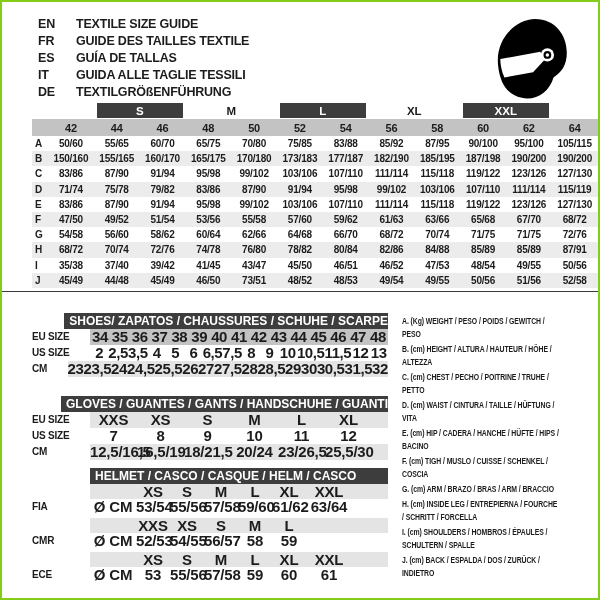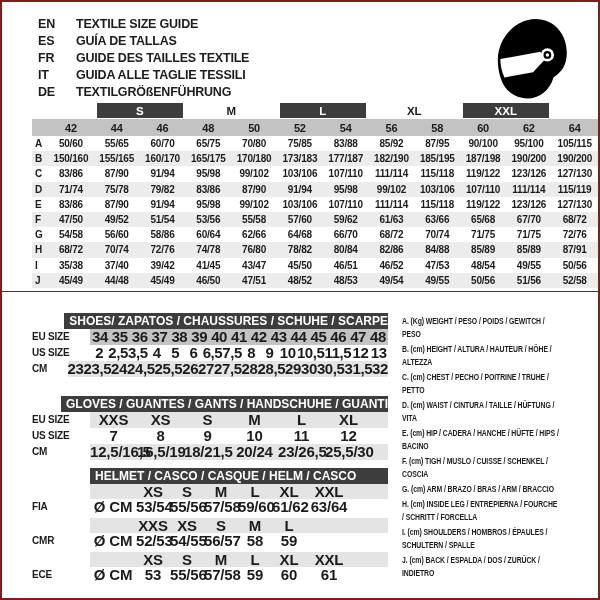--- a/index.html
+++ b/index.html
@@ -1,20 +1,20 @@
 <!DOCTYPE html>
 <html style="--dark: #3d3d3d; --gray: #c3c3c3; --alt: #ececec; --light: #e4e4e4; --text: #1c1c1c;"><head>
 <meta charset="utf-8">
 <style>
   :root{
     --dark:#3d3d3d; --gray:#c3c3c3; --alt:#ececec; --light:#e4e4e4; --text:#1c1c1c;
   }
   html,body{margin:0;padding:0;background:#fff;}
   .page{
-    box-sizing:border-box;width:600px;height:600px;border:2px solid #7f1d1d;
+    box-sizing:border-box;width:600px;height:600px;border:2px solid #84cc16;
     position:relative;background:#fff;color:var(--text);
     font-family:"Liberation Sans", sans-serif;overflow:hidden;
   }
   
   .top{position:relative;height:100px;padding:14px 0 0 36px;box-sizing:border-box;}
   .lang-row{display:flex;line-height:17px;font-weight:700;font-size:12.5px;letter-spacing:-0.2px;}
   .lang-code{width:38px;}
   .helmet-svg{position:absolute;top:12px;right:28px;}
   
   .mt{margin-left:30px;width:566px;}
@@ -62,26 +62,26 @@
 
 <div class="page">
 
   <div class="top">
     <div>
         <div class="lang-row">
           <span class="lang-code">EN</span>
           <span class="lang-title">TEXTILE SIZE GUIDE</span>
         </div>
         <div class="lang-row">
+          <span class="lang-code">FR</span>
+          <span class="lang-title">GUIDE DES TAILLES TEXTILE</span>
+        </div>
+        <div class="lang-row">
           <span class="lang-code">ES</span>
           <span class="lang-title">GUÍA DE TALLAS</span>
-        </div>
-        <div class="lang-row">
-          <span class="lang-code">FR</span>
-          <span class="lang-title">GUIDE DES TAILLES TEXTILE</span>
         </div>
         <div class="lang-row">
           <span class="lang-code">IT</span>
           <span class="lang-title">GUIDA ALLE TAGLIE TESSILI</span>
         </div>
         <div class="lang-row">
           <span class="lang-code">DE</span>
           <span class="lang-title">TEXTILGRÖßENFÜHRUNG</span>
         </div>
       </div>
@@ -206,21 +206,21 @@
         <div class="mt-cell">61/63</div>
         <div class="mt-cell">63/66</div>
         <div class="mt-cell">65/68</div>
         <div class="mt-cell">67/70</div>
         <div class="mt-cell">68/72</div>
       </div>
       <div class="mt-row">
         <div class="mt-label">G</div>
         <div class="mt-cell">54/58</div>
         <div class="mt-cell">56/60</div>
-        <div class="mt-cell">58/86</div>
+        <div class="mt-cell">58/62</div>
         <div class="mt-cell">60/64</div>
         <div class="mt-cell">62/66</div>
         <div class="mt-cell">64/68</div>
         <div class="mt-cell">66/70</div>
         <div class="mt-cell">68/72</div>
         <div class="mt-cell">70/74</div>
         <div class="mt-cell">71/75</div>
         <div class="mt-cell">71/75</div>
         <div class="mt-cell">72/76</div>
       </div>
@@ -253,21 +253,21 @@
         <div class="mt-cell">48/54</div>
         <div class="mt-cell">49/55</div>
         <div class="mt-cell">50/56</div>
       </div>
       <div class="mt-row alt">
         <div class="mt-label">J</div>
         <div class="mt-cell">45/49</div>
         <div class="mt-cell">44/48</div>
         <div class="mt-cell">45/49</div>
         <div class="mt-cell">46/50</div>
-        <div class="mt-cell">47/51</div>
+        <div class="mt-cell">73/51</div>
         <div class="mt-cell">48/52</div>
         <div class="mt-cell">48/53</div>
         <div class="mt-cell">49/54</div>
         <div class="mt-cell">49/55</div>
         <div class="mt-cell">50/56</div>
         <div class="mt-cell">51/56</div>
         <div class="mt-cell">52/58</div>
       </div>
     </div>
 

